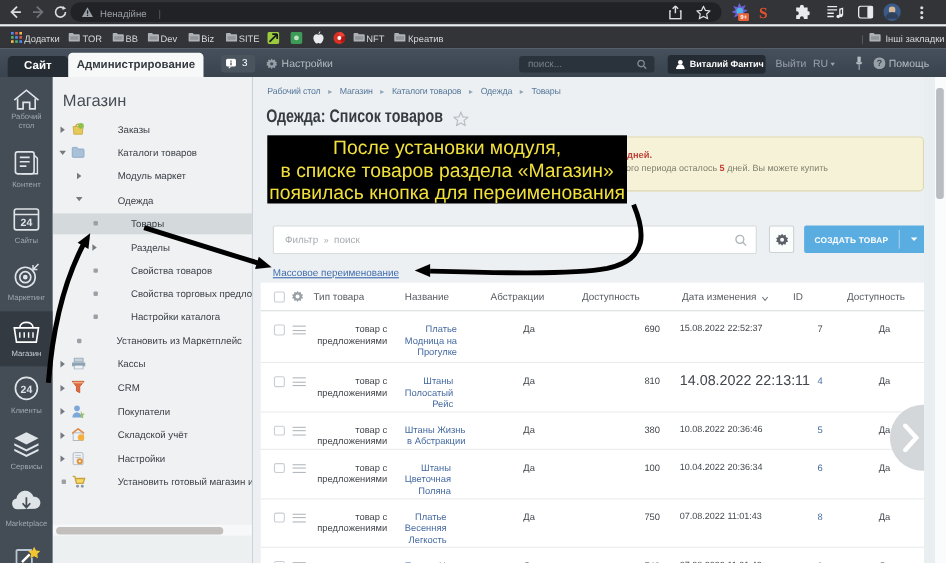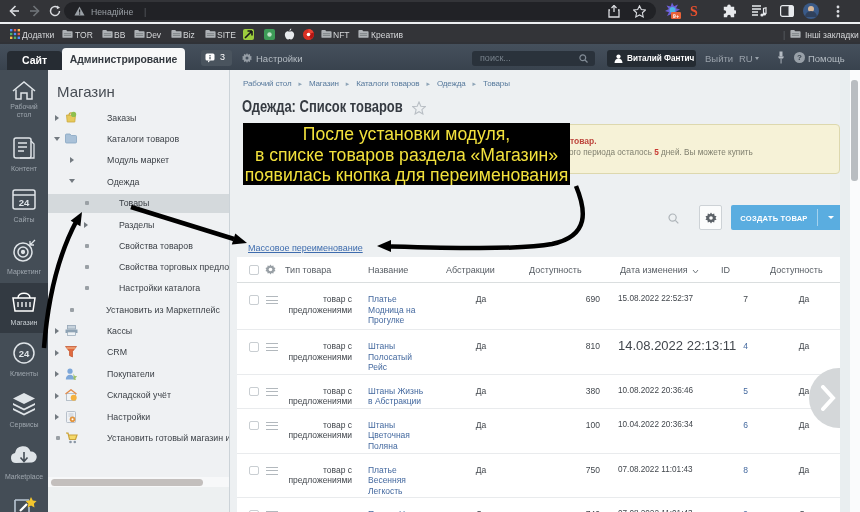--- a/index.html
+++ b/index.html
@@ -50,21 +50,21 @@
 #pagetitle { left:12px; top:27px; font-size:16.5px; font-weight:bold; color:#363b42; transform:scaleX(0.785); transform-origin:left top; white-space:nowrap; }
 #notice { left:13px; top:54px; width:597px; height:50px; background:#f6f2d7; border:1px solid #ddd8ae; border-radius:4px; }
 #filterinput { left:18px; top:135px; width:440px; height:26px; background:#fff; border:1px solid #d6dbde; border-radius:2px; font-size:9px; color:#a6acb2; line-height:24px; padding-left:10px; }
 #gearbtn { left:469px; top:135px; width:23px; height:25px; background:#fbfcfc; border:1px solid #cdd2d6; border-radius:2px; }
 #createbtn { left:501px; top:135px; width:114px; height:25px; background:#5aade0; border-radius:2px; color:#fff; font-size:8.5px; font-weight:bold; }
 #masslink { left:18px; top:173px; font-size:9px; color:#3e6cae; text-decoration:underline; }
 
 
 #table { left:7px; top:187px; width:608px; height:255px; background:#fff; }
 .th { position:absolute; top:8px; font-size:9px; color:#565c63; white-space:nowrap; }
-.cell { position:absolute; font-size:8.5px; color:#42474d; line-height:10.5px; white-space:nowrap; }
+.cell { position:absolute; font-size:8.5px; color:#42474d; line-height:10.5px; white-space:nowrap;text-align:right; }
 .bluelink { color:#44699f; }
 .cb { position:absolute; width:9.5px; height:9.5px; border:1px solid #c9ced2; border-radius:2px; background:#fff; }
 .ham { position:absolute; width:10px; height:8px; }
 .ham { width:12px; } .ham i { display:block; height:1px; background:#b2b8bd; margin-bottom:2.5px; }
 .rowsep { position:absolute; left:0; width:608px; height:1px; background:#e9ebed; }
 
 
 #rightstrip { left:840px; top:70px; width:20px; height:442px; background:#e9eef0; }
 #vtrack { left:850px; top:70px; width:10px; height:442px; background:#fafbfc; }
 #vthumb { left:851px; top:80px; width:7px; height:101px; background:#b9bdc1; border-radius:3px; }
@@ -440,22 +440,23 @@
 
 <div class="abs" id="content">
   <div class="abs" style="left:13px;top:2px">
     <span class="bc">Рабочий стол</span><span class="bcsep">▸</span><span class="bc">Магазин</span><span class="bcsep">▸</span><span class="bc">Каталоги товаров</span><span class="bcsep">▸</span><span class="bc">Одежда</span><span class="bcsep">▸</span><span class="bc">Товары</span>
   </div>
   <div class="abs" id="pagetitle">Одежда: Список товаров</div>
   <svg class="abs" style="left:182px;top:31px" width="14" height="14" viewBox="0 0 14 14">
       <path d="M7 1 L8.8 5.2 L13.3 5.6 L9.9 8.6 L10.9 13 L7 10.7 L3.1 13 L4.1 8.6 L0.7 5.6 L5.2 5.2 Z" stroke="#b9bfc5" stroke-width="1.1" fill="none"></path>
     </svg>
   <div class="abs" id="notice"></div>
-  <div class="abs" style="left:340px;top:66px;font-size:8.5px;font-weight:bold;color:#bd453c">товар.</div>
+  <div class="abs" style="left:340px;top:66px;font-size:8.5px;font-weight:bold;color:#bd453c">дней.</div>
   <div class="abs" style="left:339px;top:77.5px;font-size:8.2px;color:#80806f">ого периода осталось <b style="color:#c83a32">5</b> дней. Вы можете купить</div>
+  <div class="abs" id="filterinput">Фильтр&nbsp; <span style="font-size:8px">»</span> &nbsp;поиск</div>
   <svg class="abs" style="left:438px;top:143px" width="11" height="11" viewBox="0 0 11 11">
       <circle cx="4.6" cy="4.6" r="3.6" stroke="#aeb4b9" stroke-width="1.2" fill="none"></circle>
       <path d="M7.3 7.3 L10.3 10.3" stroke="#aeb4b9" stroke-width="1.2"></path>
     </svg>
   <div class="abs" id="gearbtn">
       <svg style="position:absolute;left:5px;top:6px" width="12" height="12" viewBox="0 0 12 12">
         <path d="M6 0.5 L7.2 2.2 L9.2 1.5 L9.5 3.7 L11.5 4.3 L10.5 6 L11.5 7.7 L9.5 8.3 L9.2 10.5 L7.2 9.8 L6 11.5 L4.8 9.8 L2.8 10.5 L2.5 8.3 L0.5 7.7 L1.5 6 L0.5 4.3 L2.5 3.7 L2.8 1.5 L4.8 2.2 Z" fill="#5b6167"></path>
         <circle cx="6" cy="6" r="1.8" fill="#fbfcfc"></circle>
       </svg>
     </div>

